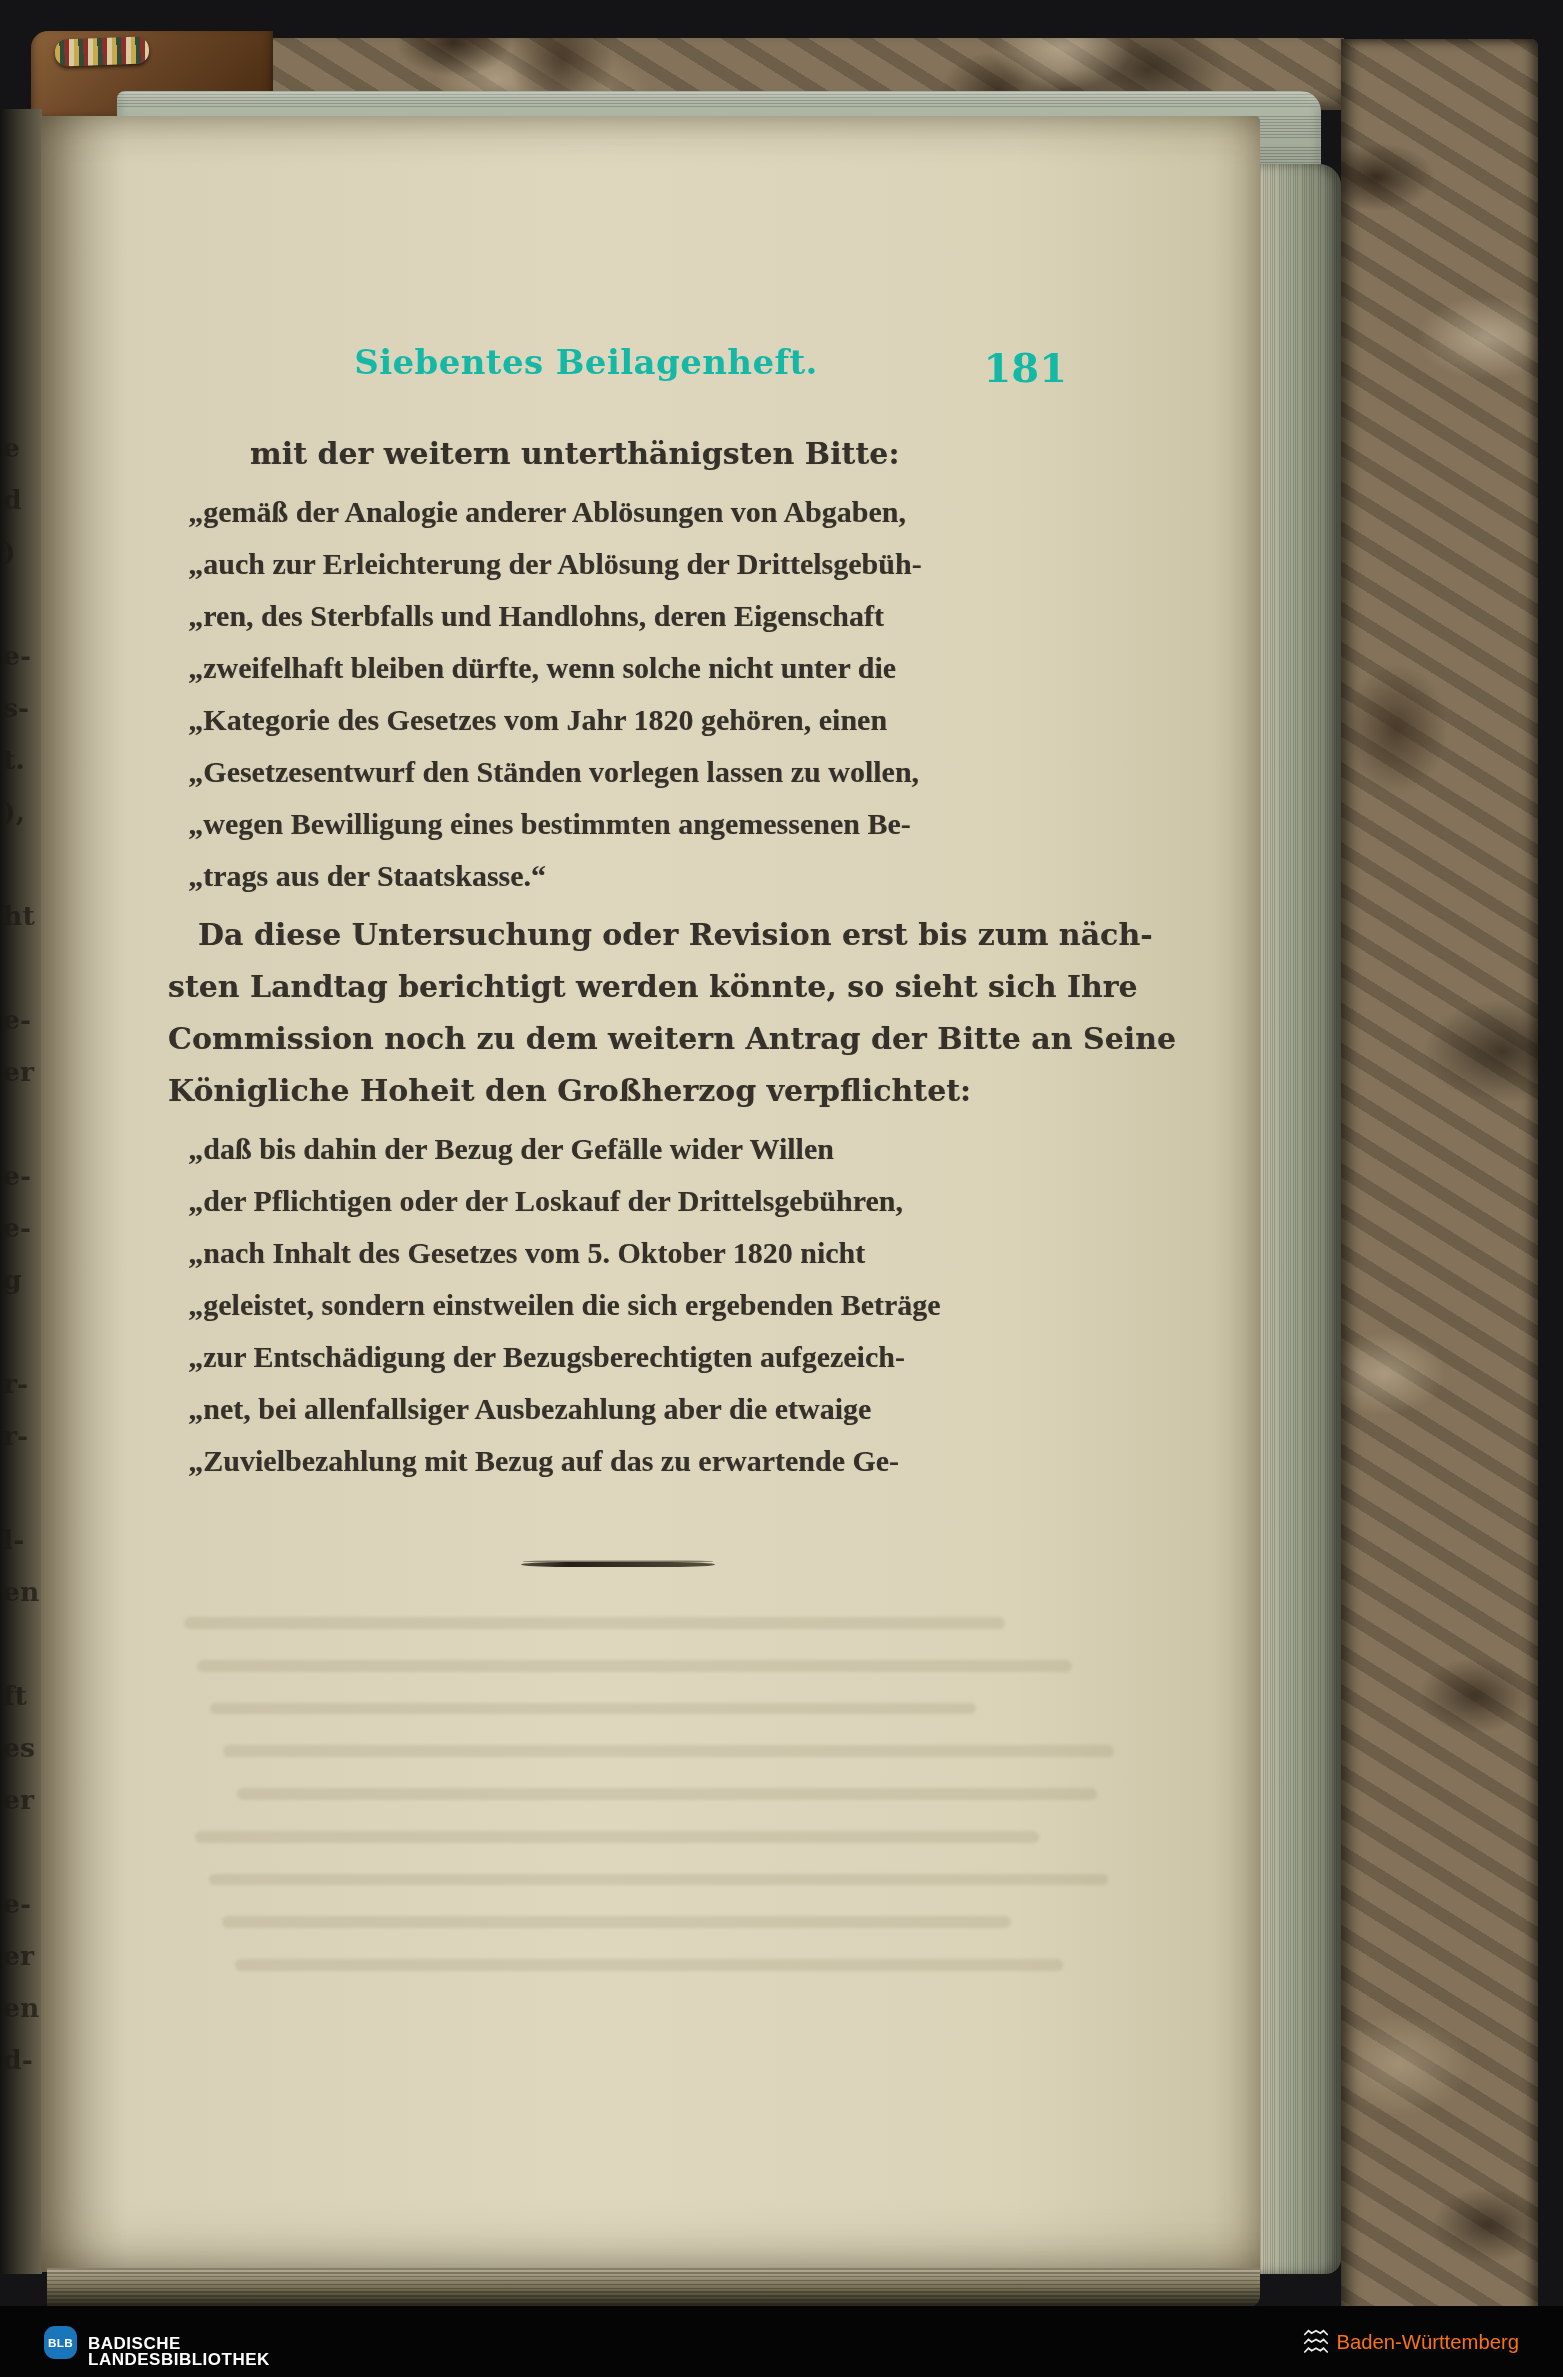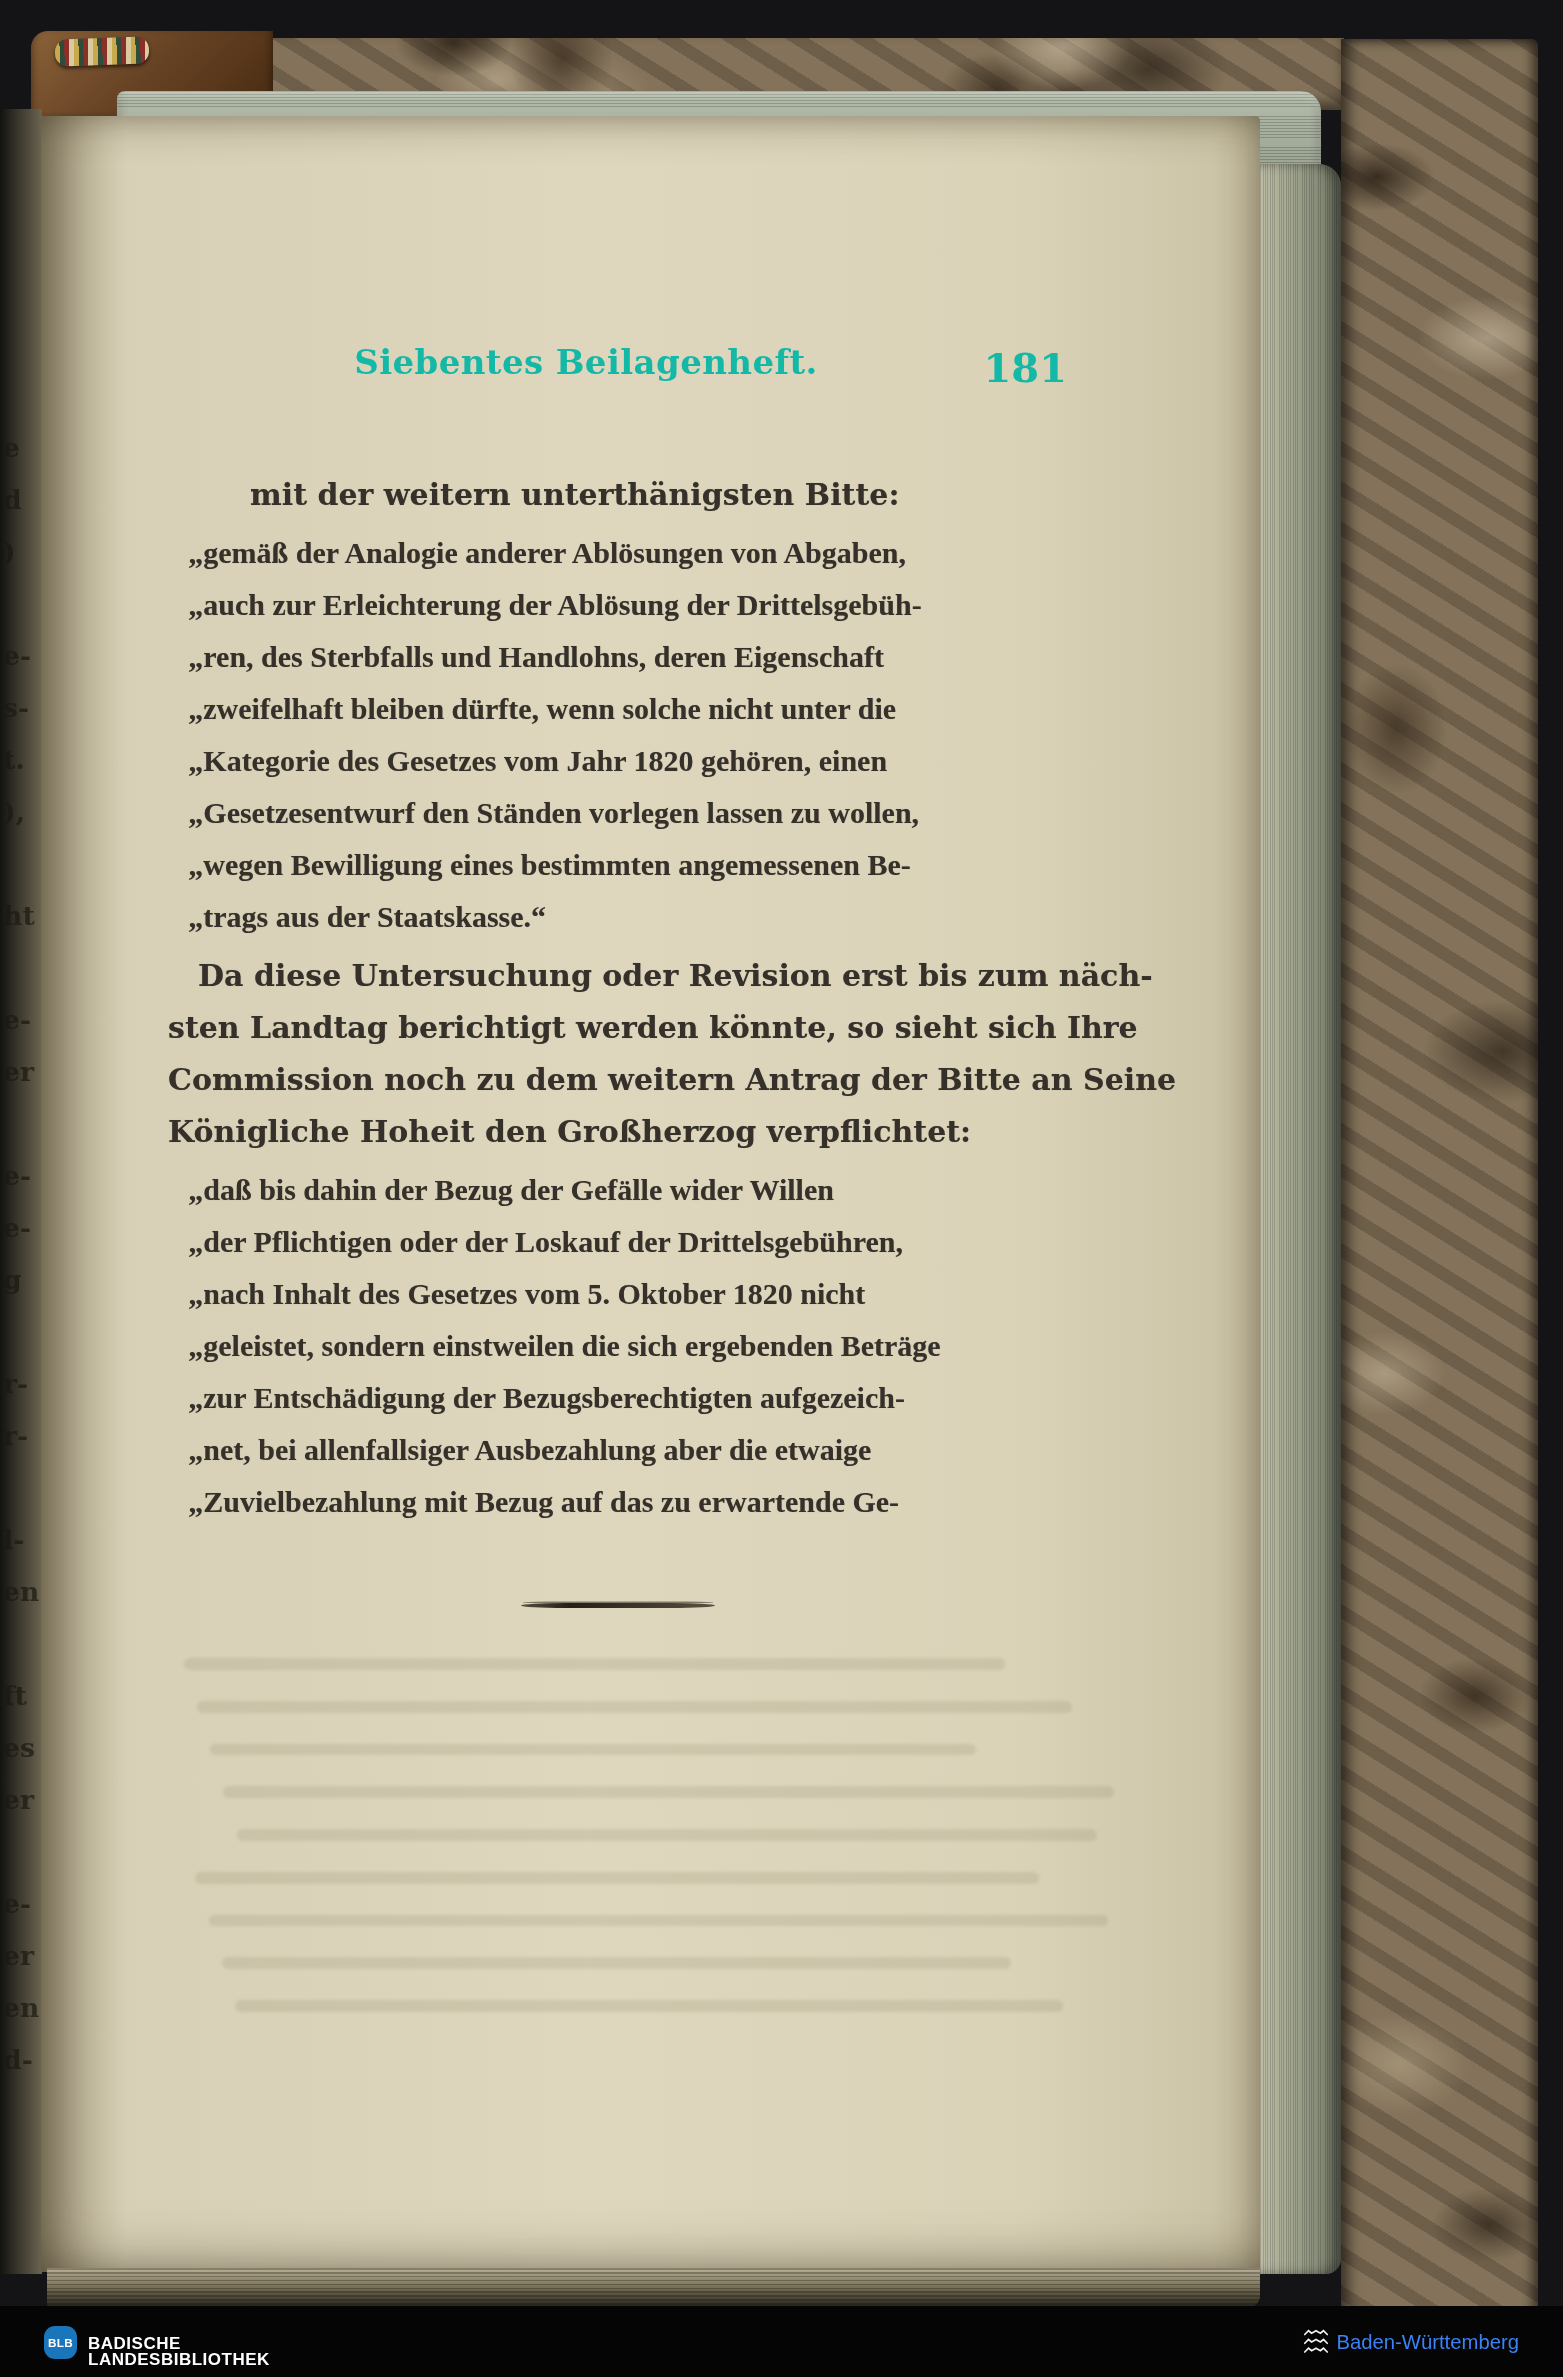--- a/index.html
+++ b/index.html
@@ -101,21 +101,21 @@
   .page-header .pageno{
     position:absolute;right:70px;top:1.6px;font-size:40px;font-weight:700;
   }
   .content{
     position:absolute;left:168px;top:428px;width:977px;
     font-size:30px;line-height:52px;font-weight:700;
     color:#35302a;text-shadow:0 0 0.8px rgba(52,46,36,.35);
   }
   .content .line{white-space:nowrap;}
   .block{margin:0 0 6.3px 0;}
-  .block-intro .line{padding-left:82px;margin-top:41px;}
+  .block-intro .line{padding-left:82px;}
   .block-quote .line{padding-left:20.3px;font-family:Liberation Serif, serif;}
   .block-para .line.first{padding-left:30px;}
   .divider{
     width:194px;height:5.5px;margin:75px 0 0 353px;
     background:linear-gradient(to right,#57503f 0%,#241f17 25%,#3b352a 60%,#59513e 100%);
     border-radius:50% / 100%;
     box-shadow:0 -3.1px 0 -1.6px rgba(50,44,34,.55);
   }
   .bleedthrough{position:relative;margin-top:50px;}
   .bleed-line{
@@ -131,21 +131,21 @@
     padding:0 44px;box-sizing:border-box;
     font-family:"Liberation Sans", sans-serif;
   }
   .footer-left{display:flex;align-items:center;gap:11px;}
   .blb-badge{
     width:33px;height:33px;background:#1b75bb;border-radius:11px;
     color:#fff;font-size:11.7px;font-weight:700;
     display:flex;align-items:center;justify-content:center;letter-spacing:0.4px;
   }
   .lib-name{color:#ffffff;font-size:17px;font-weight:700;line-height:15.6px;letter-spacing:0.5px;margin-top:20px;}
-  .footer-right{display:flex;align-items:center;gap:5px;color:#3b82f6;}
+  .footer-right{display:flex;align-items:center;gap:5px;color:#f97316;}
   .bw-text{font-size:20.3px;}
   .bw-icon{width:30px;height:30px;}
 </style>
 </head>
 <body>
 
 <div id="stage">
 
   <div class="cover-top marble"></div>
   <div class="cover-right marble"></div>

